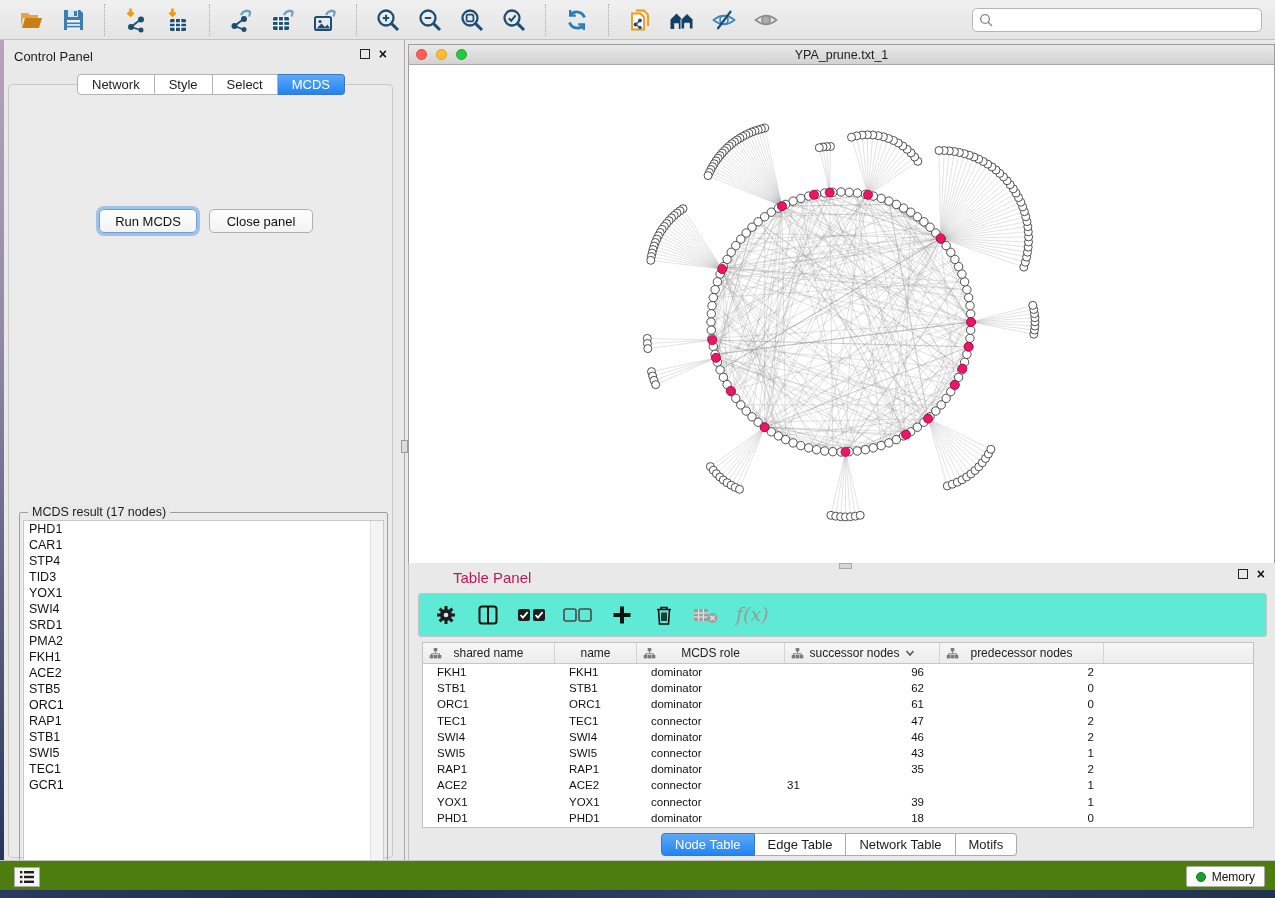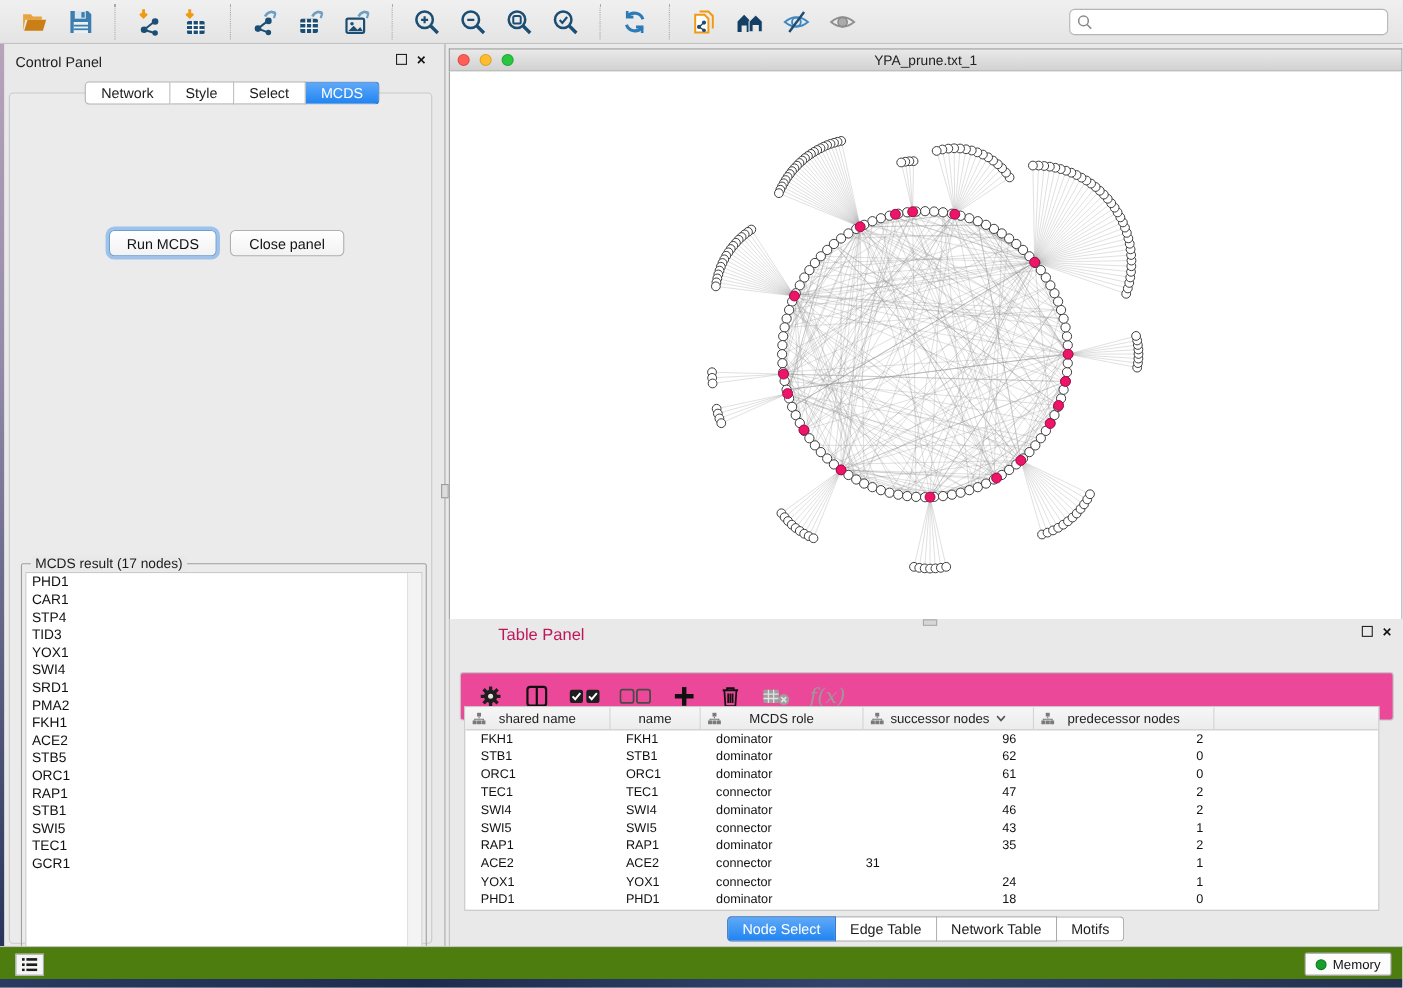--- a/index.html
+++ b/index.html
@@ -78,21 +78,21 @@
   .l-yellow { background:#febc2e; border:1px solid #dba226; }
   .l-green { background:#29c73f; border:1px solid #1fa832; }
   .net-title { position:absolute; left:0; width:100%; text-align:center; font-size:12.5px; color:#222; }
   .net-canvas { left:408px; top:65px; width:867px; height:498px; background:#fff;
     border-left:1px solid #9e9e9e; border-right:1px solid #9e9e9e; }
 
   
   .tp { left:408px; top:563px; width:867px; height:297px; background:#e9e9e9; border-left:1px solid #c0c0c0; }
   .tp-title { left:12px; top:6px; font-size:15px; color:#be185d;margin-left:32px; }
   .hdiv-handle { left:430px; top:0px; width:13px; height:6px; background:#d6d6d6; border:1px solid #aaa; position:absolute; }
-  .tp-toolbar { left:9px; top:48px; width:849px; height:44px; background:#ec4899;
+  .tp-toolbar { left:9px; top:30px; width:849px; height:44px; background:#5eead4;
     border:1px solid #c6c6c6; border-radius:3px; display:flex; align-items:center; gap:16px; padding-left:14px; }
   .tp-tool { display:flex; align-items:center; justify-content:center; height:30px; min-width:26px; }
 
   .tbl { left:13px; top:79px; width:832px; height:186px; background:#fff; border:1px solid #c2c2c2; overflow:hidden; }
   .tbl-head { display:flex; height:21px; background:linear-gradient(#f6f6f6,#ececec); border-bottom:1px solid #c6c6c6; }
   .th { display:flex; align-items:center; justify-content:center; position:relative; font-size:12px; color:#222;
     border-right:1px solid #d4d4d4; gap:5px; }
   .th .tree-ic { position:absolute; left:6px; top:4px; }
   .trow { display:flex; height:16.2px; align-items:center; font-size:11.5px; color:#111; }
   .td { padding:0 2px; white-space:nowrap; overflow:hidden; }
@@ -1225,35 +1225,35 @@
           <div class="td" style="width: 132px; text-align: left; padding-left: 14px; padding-right: 2px;">ACE2</div>
           <div class="td" style="width: 82px; text-align: left; padding-left: 14px; padding-right: 2px;">ACE2</div>
           <div class="td" style="width: 148px; text-align: left; padding-left: 14px; padding-right: 2px;">connector</div>
           <div class="td" style="width: 155px; text-align: left; padding-left: 2px; padding-right: 16px;">31</div>
           <div class="td" style="width: 164px; text-align: right; padding-left: 2px; padding-right: 10px;">1</div>
         </div>
         <div class="trow">
           <div class="td" style="width: 132px; text-align: left; padding-left: 14px; padding-right: 2px;">YOX1</div>
           <div class="td" style="width: 82px; text-align: left; padding-left: 14px; padding-right: 2px;">YOX1</div>
           <div class="td" style="width: 148px; text-align: left; padding-left: 14px; padding-right: 2px;">connector</div>
-          <div class="td" style="width: 155px; text-align: right; padding-left: 2px; padding-right: 16px;">24</div>
+          <div class="td" style="width: 155px; text-align: right; padding-left: 2px; padding-right: 16px;">39</div>
           <div class="td" style="width: 164px; text-align: right; padding-left: 2px; padding-right: 10px;">1</div>
         </div>
         <div class="trow">
           <div class="td" style="width: 132px; text-align: left; padding-left: 14px; padding-right: 2px;">PHD1</div>
           <div class="td" style="width: 82px; text-align: left; padding-left: 14px; padding-right: 2px;">PHD1</div>
           <div class="td" style="width: 148px; text-align: left; padding-left: 14px; padding-right: 2px;">dominator</div>
           <div class="td" style="width: 155px; text-align: right; padding-left: 2px; padding-right: 16px;">18</div>
           <div class="td" style="width: 164px; text-align: right; padding-left: 2px; padding-right: 10px;">0</div>
         </div>
       </div>
   </div>
 
   <div class="tp-tabs" id="tp-tabs">
-      <div class="tp-tab active">Node Select</div>
+      <div class="tp-tab active">Node Table</div>
       <div class="tp-tab">Edge Table</div>
       <div class="tp-tab">Network Table</div>
       <div class="tp-tab">Motifs</div>
     </div>
 </div>
 
 <div class="abs statusbar">
   <div class="list-btn">
     <svg width="14" height="12" viewBox="0 0 14 12">
       <g fill="#1c1c1c">

